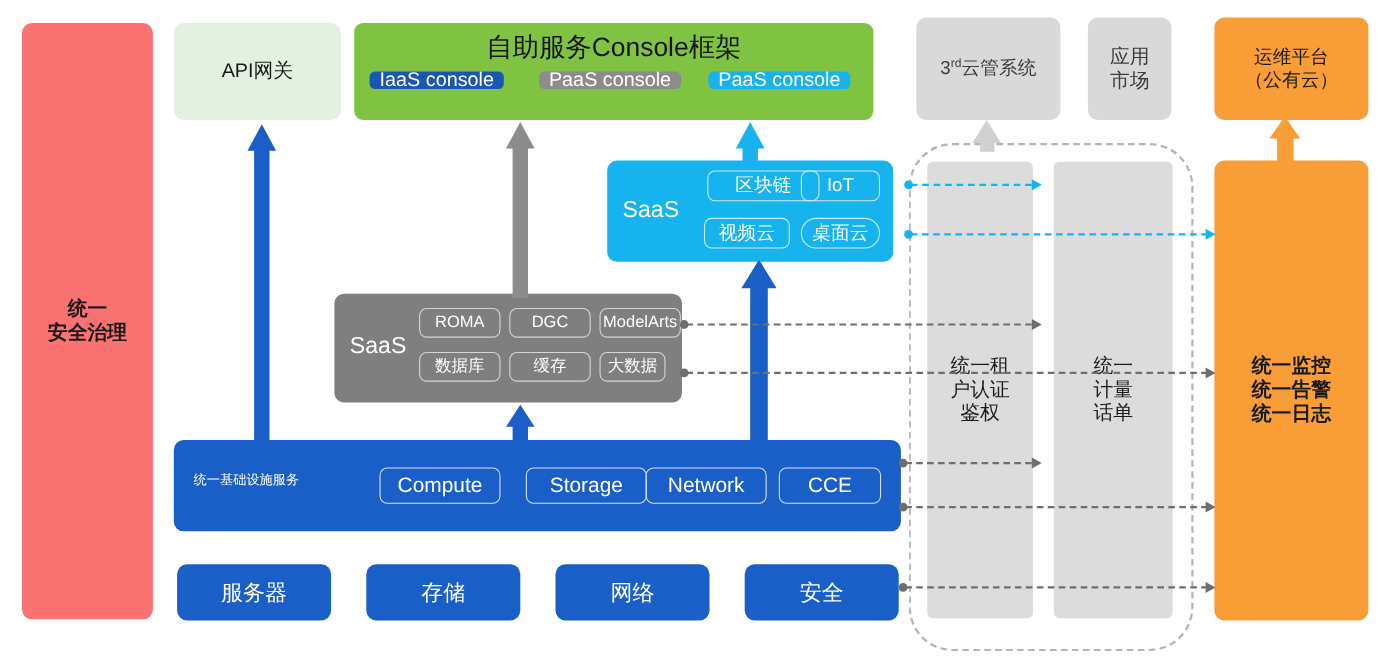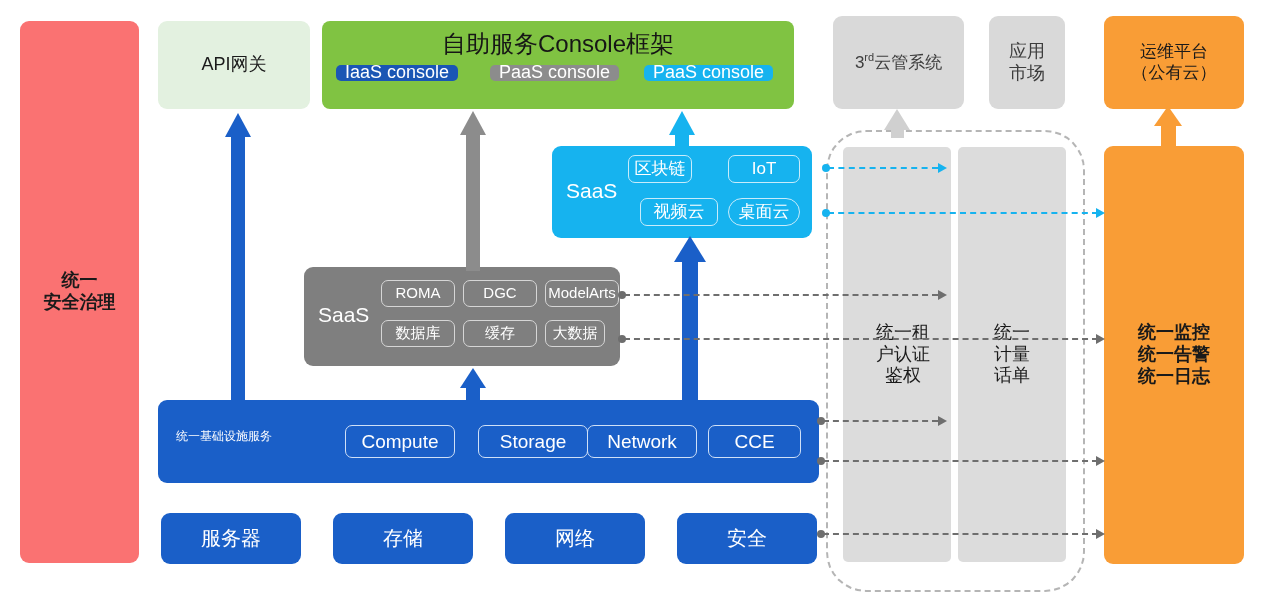--- a/index.html
+++ b/index.html
@@ -118,21 +118,21 @@
   }
   .saas-chip {
     position: absolute;
     height: 28px;
     border: 1.6px solid #c7ecfb;
     border-radius: 7px;
     display: flex; align-items: center; justify-content: center;
     color: #ffffff; font-size: 17px;
     box-sizing: border-box;
   }
-  #saas-blockchain { left: 76px;  top: 9px;  width: 64px; }
+  #saas-blockchain { left: 91px;  top: 9px;  width: 102px; }
   #saas-iot        { left: 176px; top: 9px;  width: 72px; }
   #saas-video      { left: 88px;  top: 52px; width: 78px; }
   #saas-desktop    { left: 176px; top: 52px; width: 72px; border-radius: 14px; }
 
   
   #paas {
     left: 304px; top: 267px; width: 316px; height: 99px;
     background: #7f7f7f; border-radius: 9px;
     display: block;
   }
@@ -204,21 +204,21 @@
     box-sizing: border-box;
   }
   .gray-col {
     position: absolute;
     top: 147px; height: 415px;
     background: #dcdcdc; border-radius: 5px;
     display: flex; align-items: center; justify-content: center;
     color: #1a1a1a; font-size: 18px; text-align: center;
     line-height: 1.2;
   }
-  #col-auth    { left: 843px; width: 96px; padding-left: 12px; }
+  #col-auth    { left: 843px; width: 96px; }
   #col-billing { left: 958px; width: 108px; }
 
   
   .arrow-up {
     position: absolute;
     width: 0; height: 0;
   }
   .arr-shaft {
     position: absolute;
   }

